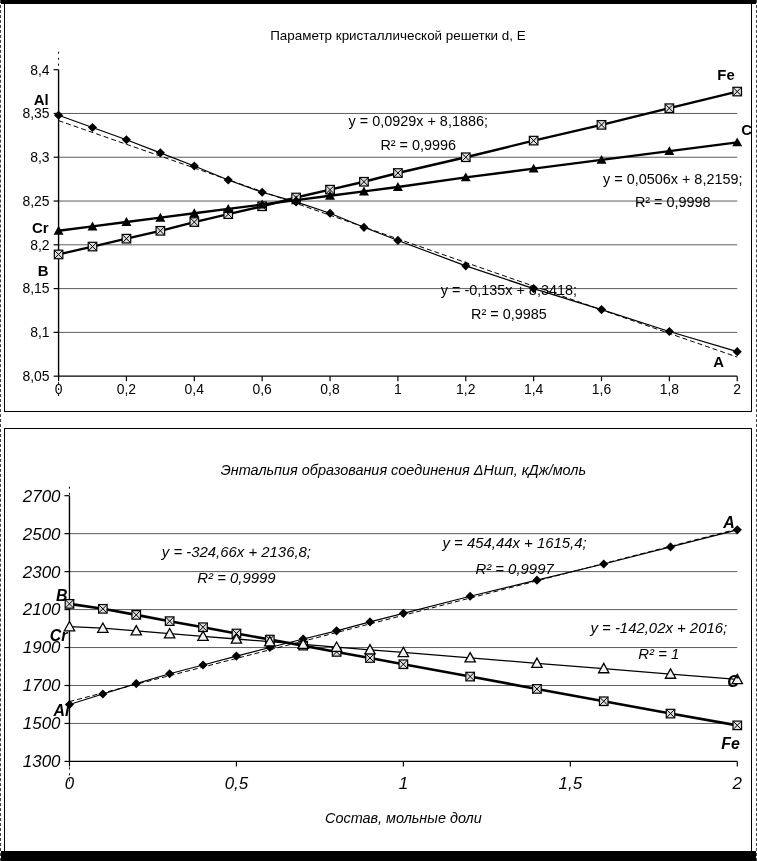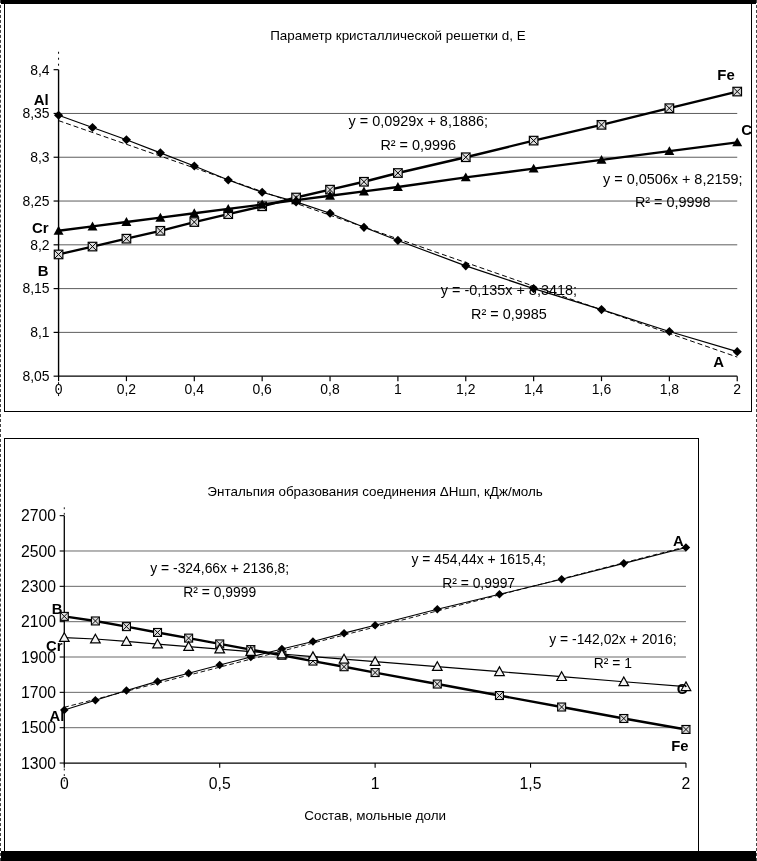--- a/index.html
+++ b/index.html
@@ -7,21 +7,21 @@
     position:relative;width:757px;height:861px;background:#fff;
     font-family:"Liberation Sans", sans-serif;color:#000;
     border-left:1px dashed #444;border-right:1px dashed #444;box-sizing:border-box;
     overflow:hidden;
   }
   .strip{position:absolute;left:0;width:100%;background:#000;}
   .strip.top{top:0;height:4px;}
   .strip.bottom{top:851px;height:10px;}
   figure.chart{position:absolute;margin:0;border:1.5px solid #000;box-sizing:border-box;background:#fff;text-align:right;}
   figure.chart1{left:3px;top:3px;width:748px;height:409px;}
-  figure.chart2{left:3px;top:438px;width:695px;height:424px;}
+  figure.chart2{left:3px;top:428px;width:748px;height:424px;font-style:italic;}
   figure.chart svg{width:100%;height:100%;display:block;overflow:visible;}
   svg text{fill:#000;}
 </style>
 </head>
 <body>
 
 <div class="page">
   <div class="strip top"></div>
 
   <figure class="chart chart1">

